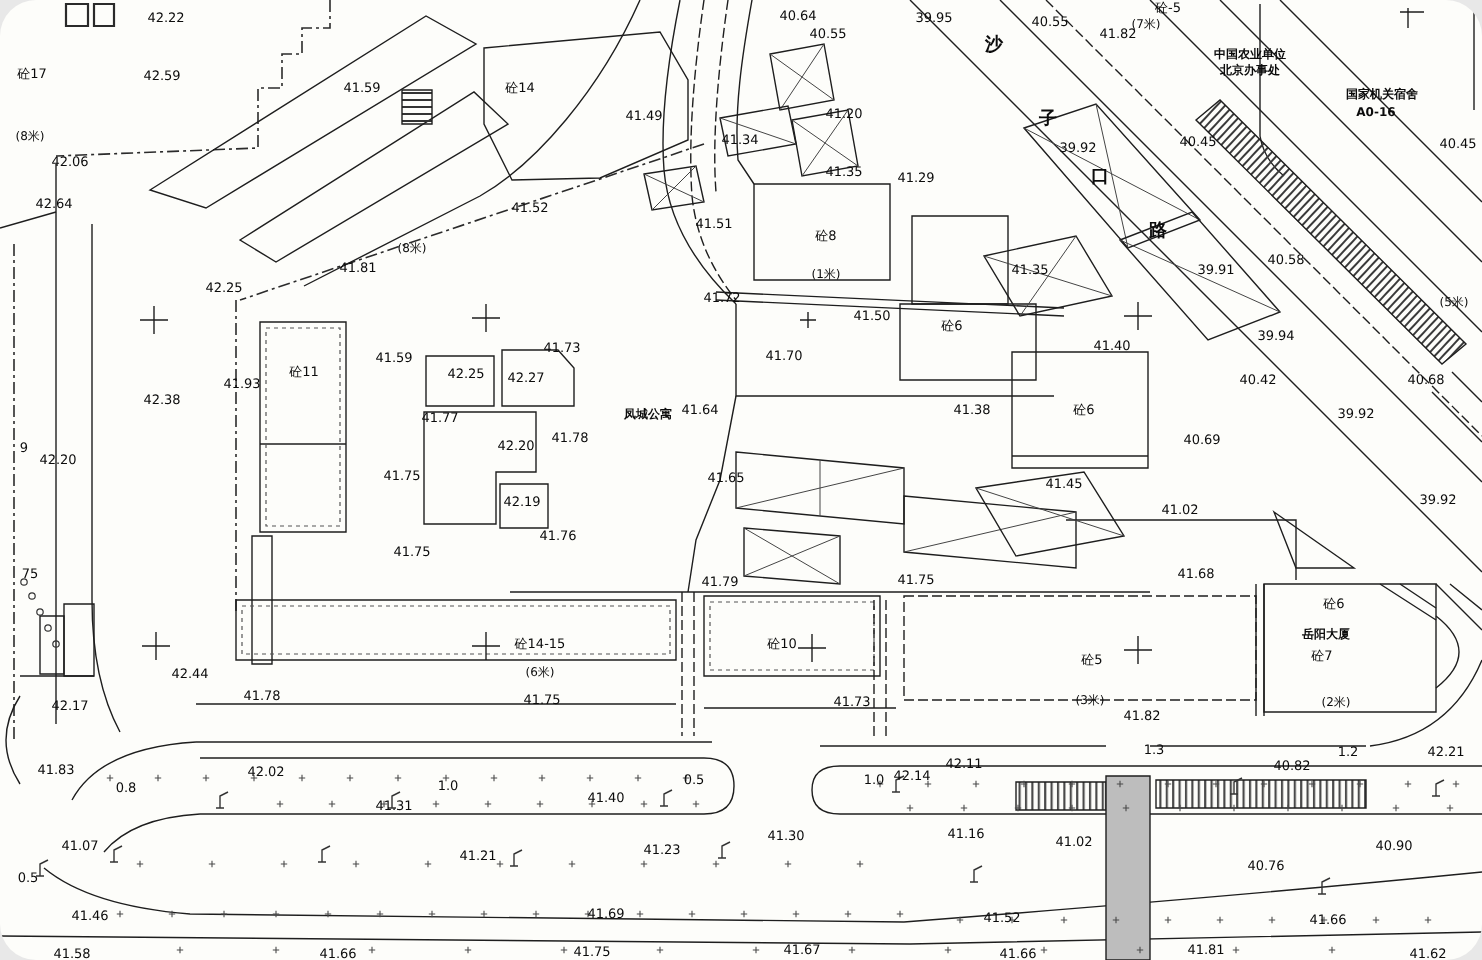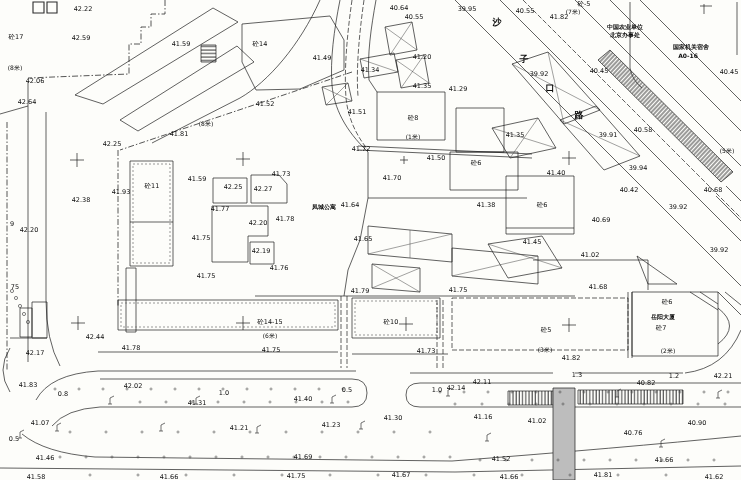--- a/index.html
+++ b/index.html
@@ -1,17 +1,17 @@
 <!DOCTYPE html>
 <html><head>
 <meta charset="utf-8">
 <style>
   html,body{margin:0;padding:0;background:#e8e8e8;}
   #stage{position:relative;width:741px;height:480px;background:#fdfdfa;overflow:hidden;
-         font-family:"DejaVu Sans",sans-serif;}
+         font-family:"DejaVu Sans",sans-serif;border-radius:18px;}
   svg{position:absolute;left:0;top:0;}
   svg path,svg rect,svg polygon,svg line,svg circle{vector-effect:non-scaling-stroke;}
   .ln{stroke:#1e1e1e;stroke-width:.7;fill:none;}
   .ln2{stroke:#2a2a2a;stroke-width:1.1;fill:none;}
   .dash{stroke:#1e1e1e;stroke-width:.7;fill:none;stroke-dasharray:5 2;}
   .fence{stroke:#2b2b2b;stroke-width:.8;fill:none;stroke-dasharray:6 2 1.5 2;}
   .inner{stroke:#555;stroke-width:.6;fill:none;stroke-dasharray:2 2;}
   .thin{stroke:#444;stroke-width:.5;fill:none;}
   text{fill:#0c0c0c;}
 </style>

